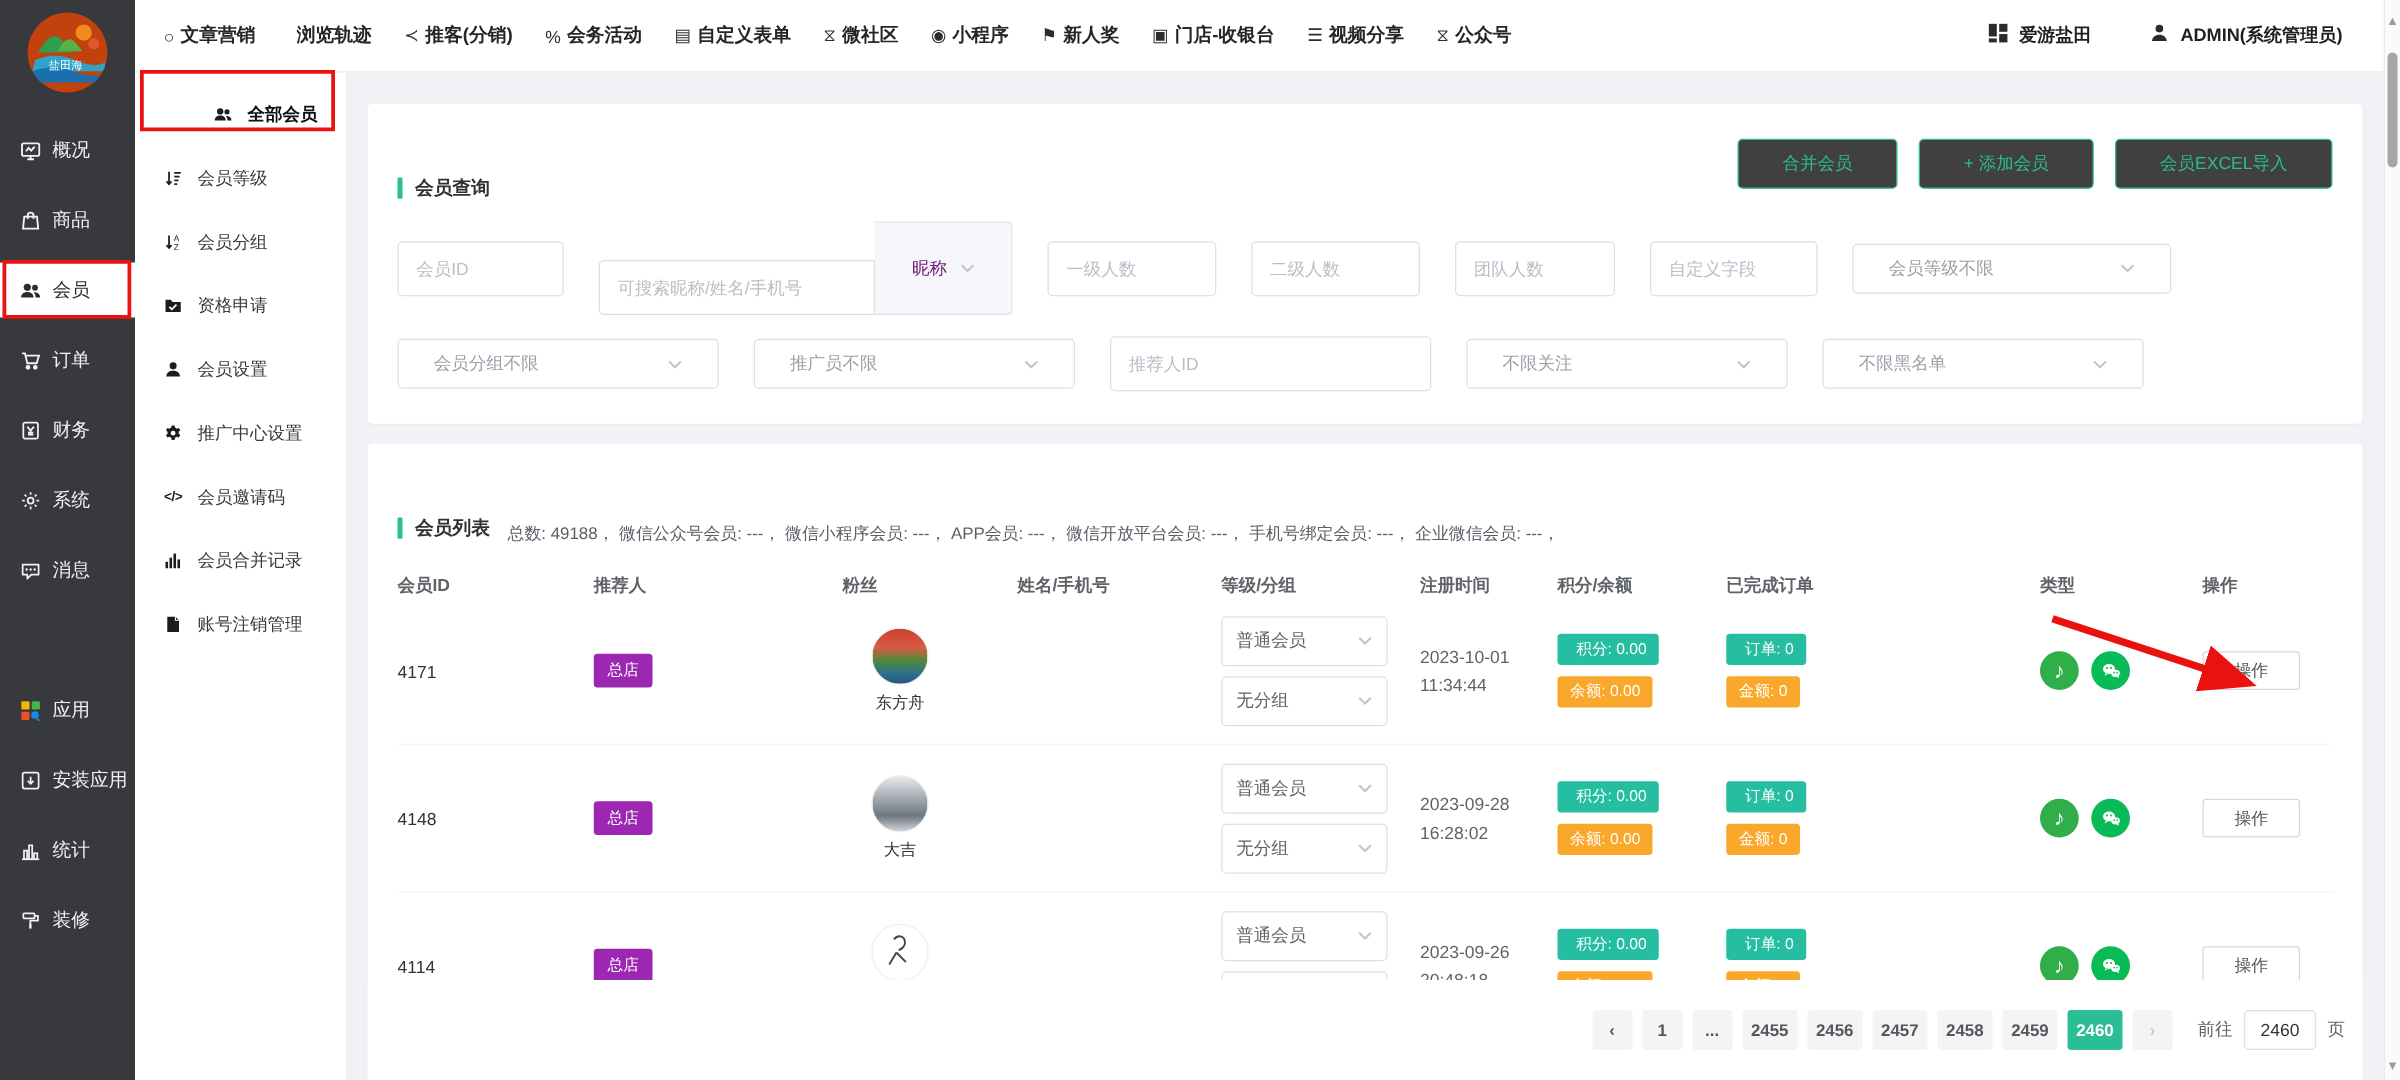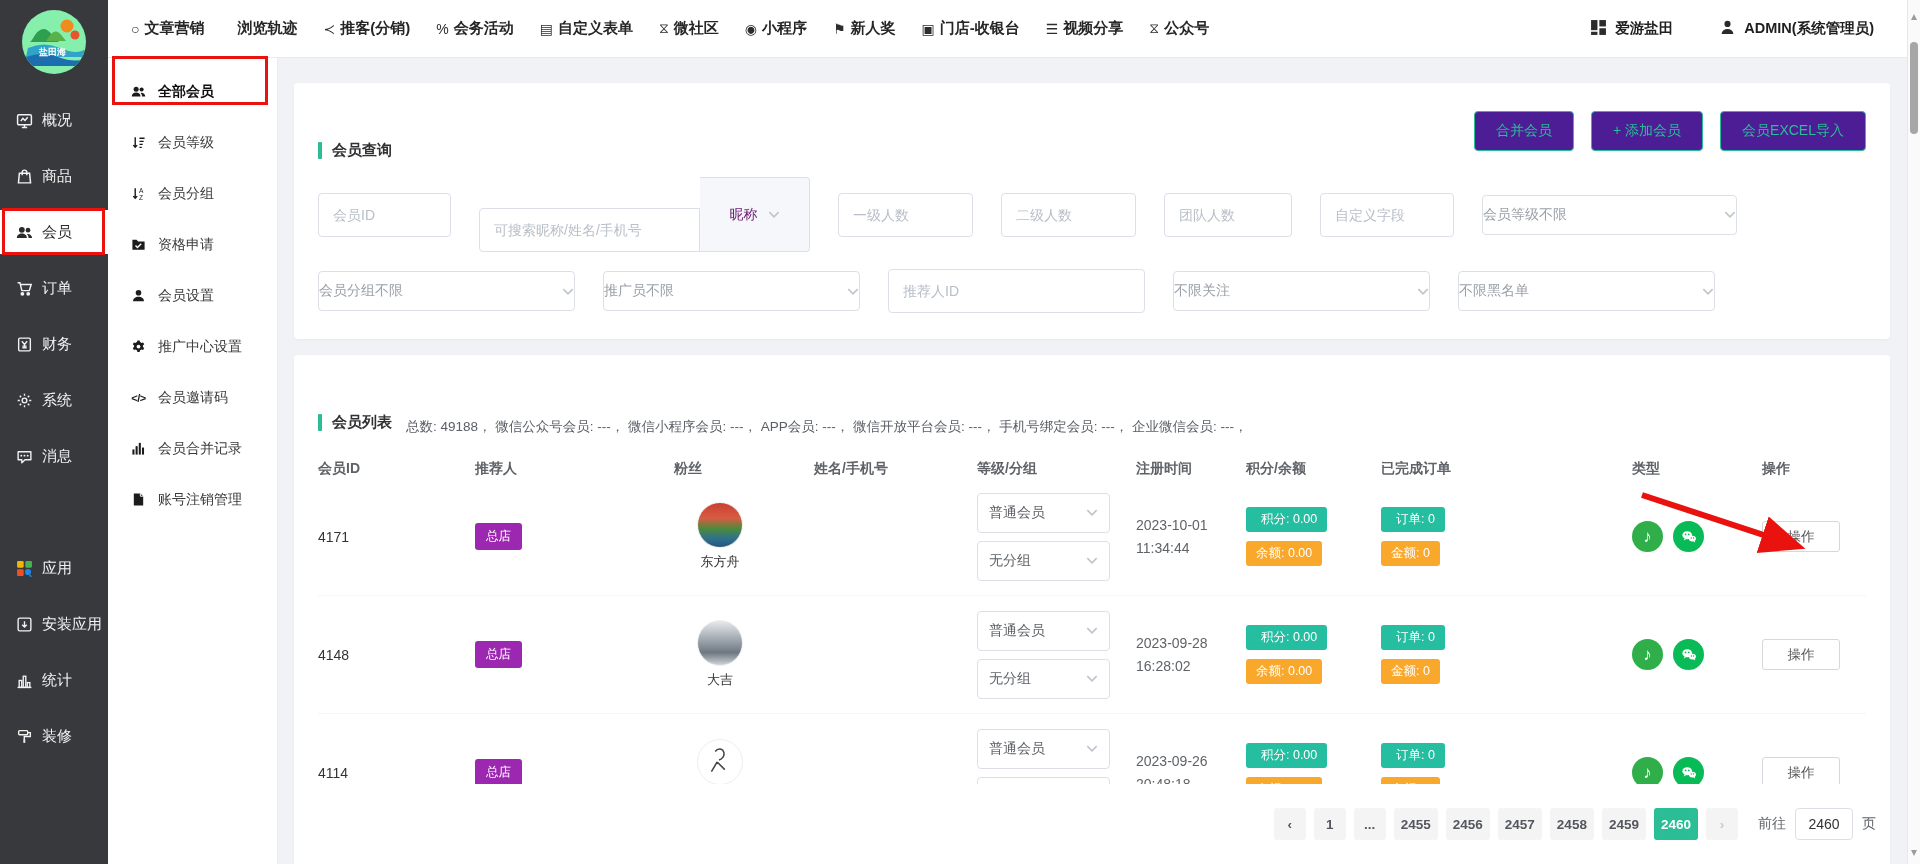--- a/index.html
+++ b/index.html
@@ -2,21 +2,21 @@
 <html><head>
 <meta charset="utf-8">
 <style>
   html,body{margin:0;padding:0;background:#e9ebee;font-family:"Liberation Sans","DejaVu Sans",sans-serif;}
   *{box-sizing:border-box;}
   .app{position:relative;width:1920px;height:864px;background:#f0f2f5;overflow:hidden;}
 
   
   .sidebar{position:absolute;left:0;top:0;width:108px;height:100%;background:#37393d;z-index:4;}
   .logo-wrap{padding:10px 0 24px;display:flex;justify-content:center;}
-  .logo{width:64px;height:64px;border-radius:50%;background:#86efac;overflow:hidden;font-weight:bold;}
+  .logo{width:64px;height:64px;border-radius:50%;background:#c2410c;overflow:hidden;}
   .logo svg{width:100%;height:100%;}
   .side-item{display:flex;align-items:center;gap:9px;height:44px;padding-left:15px;margin-bottom:12px;color:#f2f2f2;font-size:15px;cursor:pointer;}
   .side-item .icon{width:18px;height:18px;display:flex;align-items:center;justify-content:center;color:#f2f2f2;}
   .side-item.active .icon{color:#2b2b2b;}
   .side-item svg{width:17px;height:17px;}
   .side-item.active{background:#fff;color:#2b2b2b;}
   .side-item.spaced{margin-top:68px;}
 
   
   .header{position:absolute;left:108px;top:0;right:0;height:58px;background:#fff;border-bottom:1px solid #e9e9e9;display:flex;align-items:center;padding:0 46px 0 10px;z-index:3;}
@@ -24,38 +24,38 @@
   .tn-icon{font-size:14px;font-weight:400;color:#2d2d2d;min-width:2px;}
   .hdr-right{margin-left:auto;display:flex;align-items:center;gap:46px;}
   .hdr-chip{display:flex;gap:8px;align-items:center;font-size:14.5px;color:#1f1f1f;font-weight:600;cursor:pointer;}
   .hdr-chip svg{width:17px;height:17px;}
 
   
   .submenu{position:absolute;left:108px;top:58px;bottom:0;width:170px;background:#fff;border-right:1px solid #ededed;padding-top:8px;z-index:2;}
   .sub-item{display:flex;align-items:center;gap:11px;height:51px;padding-left:22px;font-size:14px;color:#3a3a3a;cursor:pointer;}
   .sub-item .icon{width:17px;display:flex;justify-content:center;align-items:center;color:#1c1c1c;}
   .sub-item svg{width:15px;height:15px;}
-  .sub-item.active{font-weight:700;color:#0f0f0f;}
+  .sub-item.active{font-weight:700;color:#0f0f0f;margin-left:40px;}
 
   
   .main{position:absolute;left:278px;top:58px;right:0;bottom:0;overflow:hidden;padding:25px 30px 0 16px;}
   .card{background:#fff;border-radius:4px;box-shadow:0 1px 3px rgba(0,0,0,.04);}
   .card1{padding:18px 24px 26px;}
   .title-row{display:flex;align-items:center;}
   .sec-title{display:flex;align-items:center;gap:10px;font-size:15px;font-weight:700;color:#303133;margin-top:40px;}
   .sec-title::before{content:"";width:4px;height:17px;background:#2bbd96;border-radius:1px;}
   .tr-buttons{margin-left:auto;display:flex;gap:17px;}
-  .btn-outline{height:40px;padding:0 21px;border:1px solid #2bbd96;color:#2bbd96;background:#4c1d95;border-radius:4px;font-size:14px;display:flex;align-items:center;cursor:pointer;font-family:inherit;}
+  .btn-outline{height:40px;padding:0 35px;border:1px solid #2bbd96;color:#2bbd96;background:#404040;border-radius:4px;font-size:14px;display:flex;align-items:center;cursor:pointer;font-family:inherit;}
   .form-row{display:flex;gap:28px;margin-top:17px;align-items:center;}
   .inp{height:44px;border:1px solid #dcdfe6;border-radius:4px;padding:0 14px;font-size:14px;color:#333;background:#fff;font-family:inherit;outline:none;}
   .inp::placeholder{color:#b9bfc8;}
   .inp-group{display:flex;}
   .inp-group .inp{border-radius:4px 0 0 4px;width:221px;margin-top:31px;}
   .grp-select{width:110px;background:#f5f7fa;border:1px solid #dcdfe6;border-left:none;border-radius:0 4px 4px 0;display:flex;align-items:center;justify-content:center;gap:10px;color:#701a75;font-size:14px;cursor:pointer;}
-  .select{height:40px;border:1px solid #dcdfe6;border-radius:4px;display:flex;align-items:center;padding:0 0;color:#9aa0a8;font-size:14px;background:#fff;cursor:pointer;}
+  .select{height:40px;border:1px solid #dcdfe6;border-radius:4px;display:flex;align-items:center;padding:0 28px;color:#9aa0a8;font-size:14px;background:#fff;cursor:pointer;}
   .select .sel-label{flex:1;}
   .chev{display:flex;align-items:center;}
   .chev svg{width:12px;height:7px;}
   .w-memberid{width:133px;}
   .w-num{width:135px;}
   .w-team{width:128px;}
   .w-custom{width:134px;}
   .w-grade{width:255px;}
   .w-filter{width:257px;}
   .w-ref{width:257px;}

